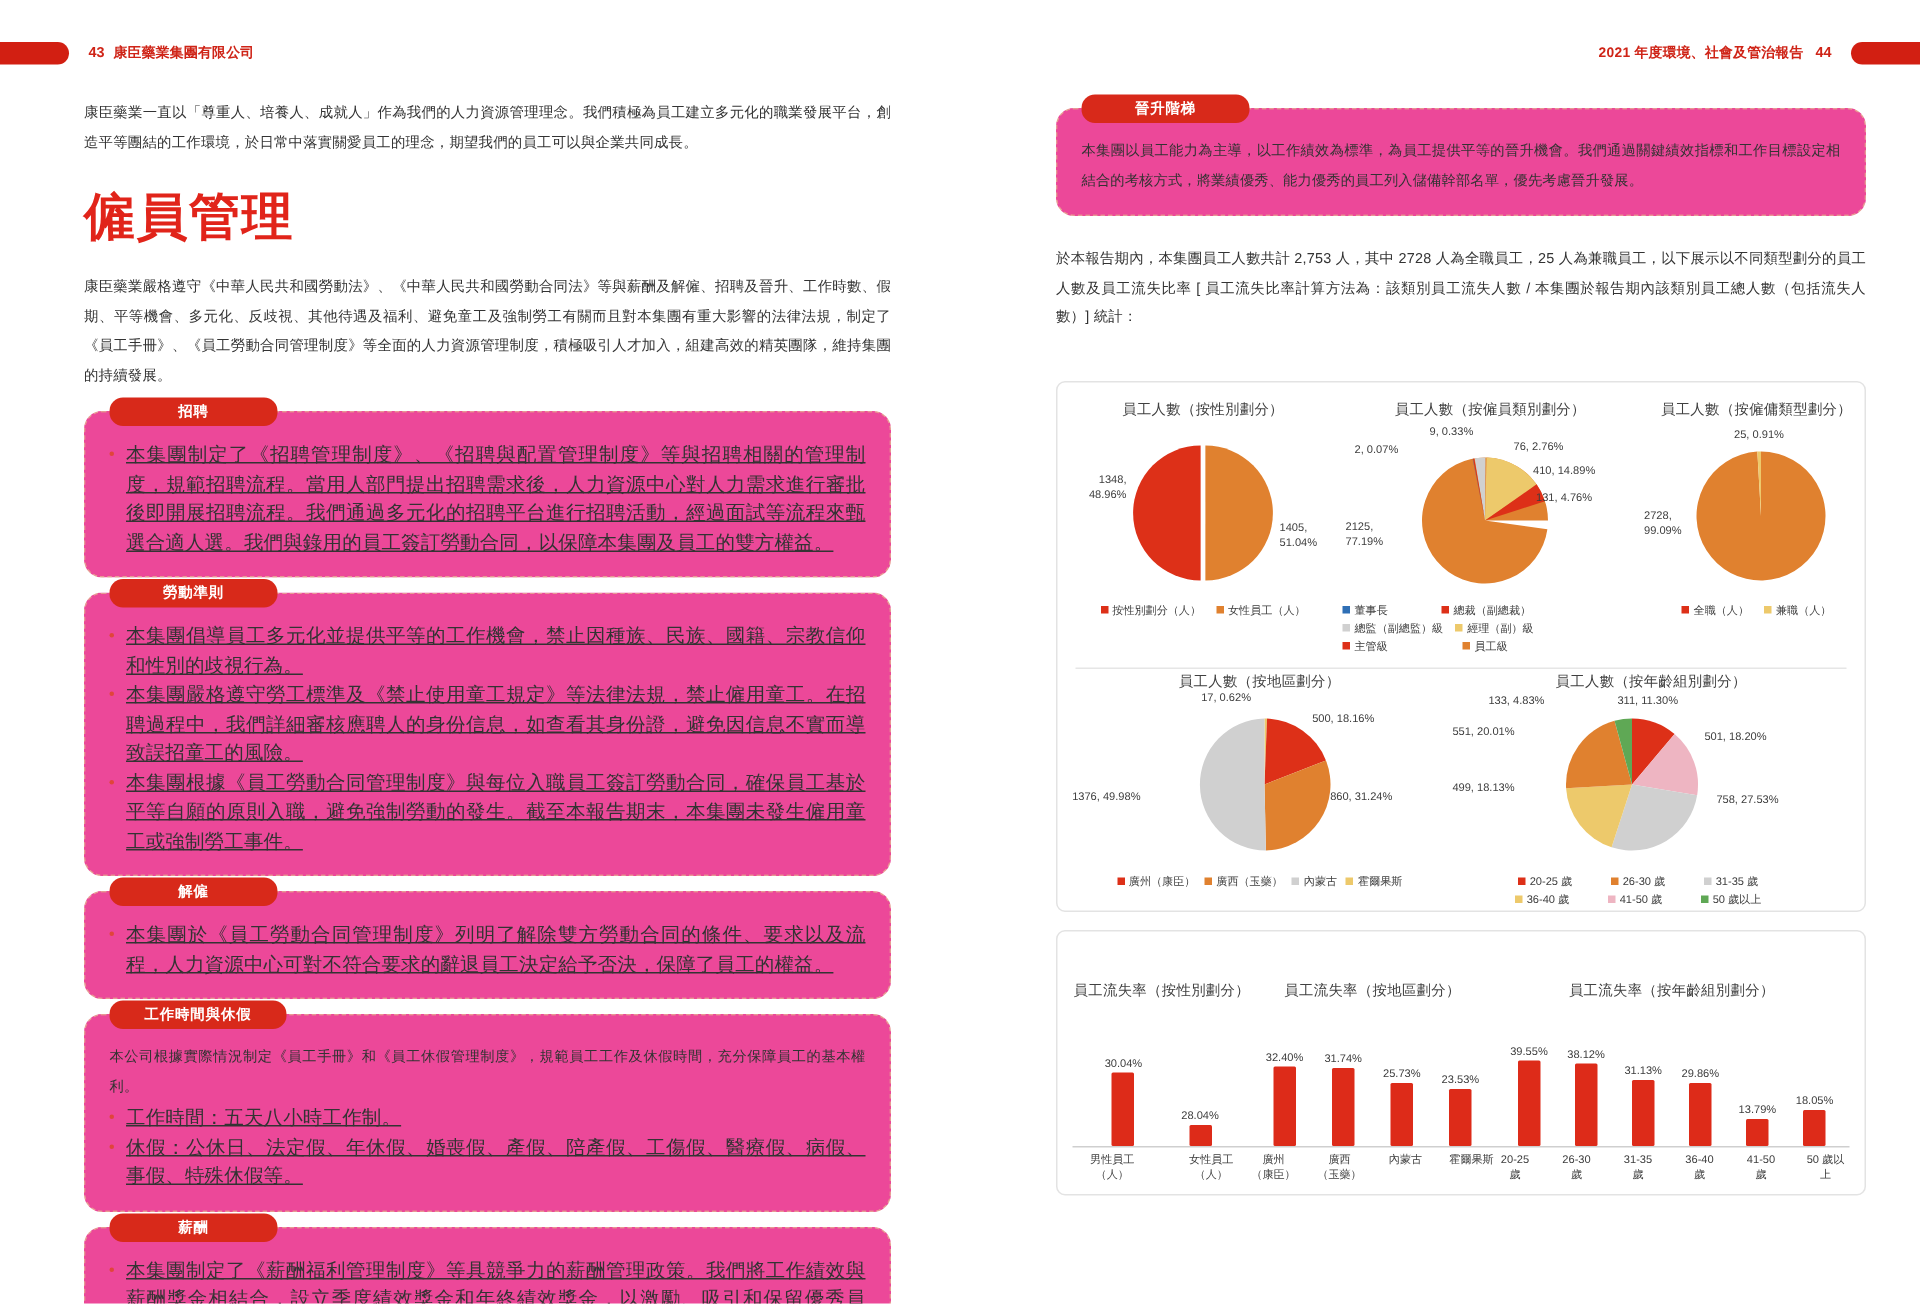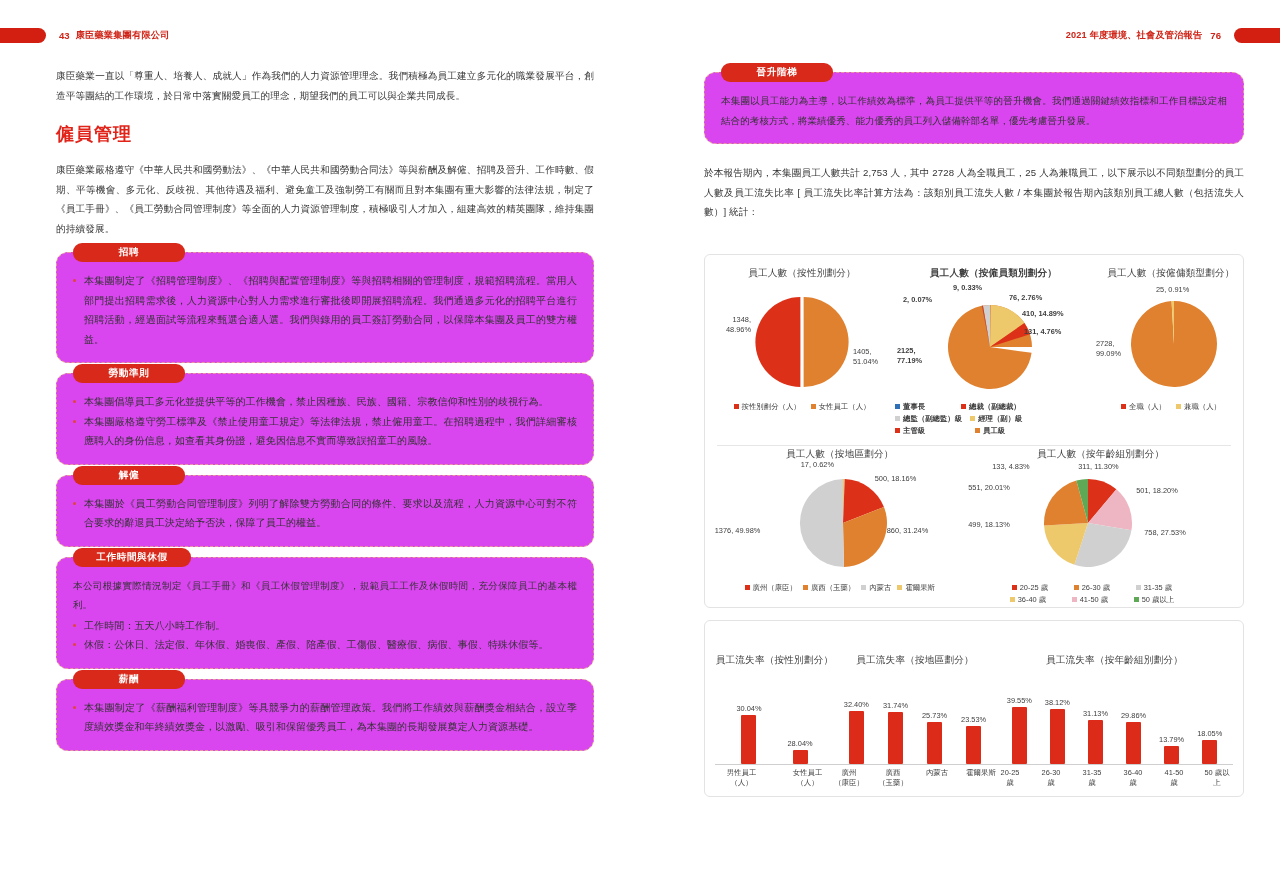--- a/index.html
+++ b/index.html
@@ -22,40 +22,40 @@
   .hdr-right .hdr-txt{margin-right:13px;}
   .hdr-num{font-size:9.6px;color:#cf2417;font-weight:700;}
 
   
   .col-left{position:absolute;left:56px;top:66px;width:538px;}
   .col-right{position:absolute;left:704px;top:66px;width:540px;}
 
   p.body{font-size:9.6px;line-height:19.5px;color:#333;margin:0 0 2px 0;text-align:justify;letter-spacing:.15px;}
 
   h1.section{
-    font-size:18px;color:#e1241a;margin:17px 0 14px 0;font-weight:700;letter-spacing:1px;
+    font-size:34px;color:#e1241a;margin:17px 0 14px 0;font-weight:700;letter-spacing:1px;
   }
 
   
   .card{
     position:relative;border:1px dashed #e79a92;border-radius:12px;
-    background:#d946ef;margin:10px 0 0 0;padding:18px 16px 13px 16px;
+    background:#ec4899;margin:10px 0 0 0;padding:18px 16px 13px 16px;
   }
   .card.first{margin-top:14px;}
   .card-tag{
     position:absolute;top:-10px;left:16px;background:#d8291a;color:#fff;
     font-size:9.6px;font-weight:700;border-radius:9px;
     padding:3px 0;width:112px;text-align:center;letter-spacing:.6px;
     box-sizing:border-box;
   }
   .card-tag.wide{width:118px;}
   ul.bul{list-style:none;margin:0;padding:0;}
   ul.bul li{
-    position:relative;padding-left:11px;font-size:10px;line-height:19.5px;
-    color:#333;text-align:justify;letter-spacing:.1px;
+    position:relative;padding-left:11px;font-size:13px;line-height:19.5px;
+    color:#333;text-align:justify;letter-spacing:.1px;text-decoration:underline;
   }
   ul.bul li::before{
     content:"";position:absolute;left:0;top:8px;width:3.4px;height:3.4px;
     border-radius:50%;background:#e0453a;
   }
   .plain{font-size:9.5px;line-height:19.5px;color:#333;text-align:justify;letter-spacing:.1px;}
 
   
   .panel{
     border:1px solid #e3e3e3;border-radius:6px;background:#fff;
@@ -88,21 +88,21 @@
 <div class="page">
 
   <div class="hdr hdr-left">
     <span class="pill pill-left"></span>
     <span class="hdr-num" style="margin-left:13px;">43</span>
     <span class="hdr-txt" style="margin-left:6px;">康臣藥業集團有限公司</span>
   </div>
 
   <div class="hdr hdr-right">
     <span class="hdr-txt" style="margin-right:8px;">2021 年度環境、社會及管治報告</span>
-    <span class="hdr-num" style="margin-right:13px;">76</span>
+    <span class="hdr-num" style="margin-right:13px;">44</span>
     <span class="pill pill-right"></span>
   </div>
 
   <div class="col-left">
     <p class="body">康臣藥業一直以「尊重人、培養人、成就人」作為我們的人力資源管理理念。我們積極為員工建立多元化的職業發展平台，創造平等團結的工作環境，於日常中落實關愛員工的理念，期望我們的員工可以與企業共同成長。</p>
 
     <h1 class="section">僱員管理</h1>
 
     <p class="body">康臣藥業嚴格遵守《中華人民共和國勞動法》、《中華人民共和國勞動合同法》等與薪酬及解僱、招聘及晉升、工作時數、假期、平等機會、多元化、反歧視、其他待遇及福利、避免童工及強制勞工有關而且對本集團有重大影響的法律法規，制定了《員工手冊》、《員工勞動合同管理制度》等全面的人力資源管理制度，積極吸引人才加入，組建高效的精英團隊，維持集團的持續發展。</p>
 
@@ -111,20 +111,21 @@
       <ul class="bul">
         <li>本集團制定了《招聘管理制度》、《招聘與配置管理制度》等與招聘相關的管理制度，規範招聘流程。當用人部門提出招聘需求後，人力資源中心對人力需求進行審批後即開展招聘流程。我們通過多元化的招聘平台進行招聘活動，經過面試等流程來甄選合適人選。我們與錄用的員工簽訂勞動合同，以保障本集團及員工的雙方權益。</li>
       </ul>
     </div>
 
     <div class="card">
       <div class="card-tag">勞動準則</div>
       <ul class="bul">
         <li>本集團倡導員工多元化並提供平等的工作機會，禁止因種族、民族、國籍、宗教信仰和性別的歧視行為。</li>
         <li>本集團嚴格遵守勞工標準及《禁止使用童工規定》等法律法規，禁止僱用童工。在招聘過程中，我們詳細審核應聘人的身份信息，如查看其身份證，避免因信息不實而導致誤招童工的風險。</li>
+        <li>本集團根據《員工勞動合同管理制度》與每位入職員工簽訂勞動合同，確保員工基於平等自願的原則入職，避免強制勞動的發生。截至本報告期末，本集團未發生僱用童工或強制勞工事件。</li>
       </ul>
     </div>
 
     <div class="card">
       <div class="card-tag">解僱</div>
       <ul class="bul">
         <li>本集團於《員工勞動合同管理制度》列明了解除雙方勞動合同的條件、要求以及流程，人力資源中心可對不符合要求的辭退員工決定給予否決，保障了員工的權益。</li>
       </ul>
     </div>
 
@@ -172,21 +173,21 @@
                 <i class="sw" style="background:#dd3018"></i>
                 <span>按性別劃分（人）</span>
               </span>
             <span class="lg">
                 <i class="sw" style="background:#e0812f"></i>
                 <span>女性員工（人）</span>
               </span>
           </div>
         </div>
 
-        <div class="pie-cell" style="width:205px;height:172px;font-weight:bold;">
+        <div class="pie-cell" style="width:205px;height:172px;">
           <div class="chart-title">員工人數（按僱員類別劃分）</div>
           <svg width="205" height="122" viewBox="0 0 205 122" style="display:block;">
             <g transform="translate(99,67)">
 
               <path d="M0 0 L0 -42 A42 42 0 1 1 -5.83 -41.59 Z" fill="#e0812f" transform="rotate(98)"></path>
               <path d="M0 0 L0 -42 A42 42 0 0 1 34.1 -24.5 Z" fill="#edc96b" transform="rotate(1.4)"></path>
               <path d="M0 0 L0 -42 A42 42 0 0 1 12.4 -40.1 Z" fill="#dd3018" transform="rotate(55)"></path>
               <path d="M0 0 L0 -42 A42 42 0 0 1 7.25 -41.4 Z" fill="#d0d0d0" transform="rotate(-9.5)"></path>
               <path d="M0 0 L0 -42 A42 42 0 0 1 0.87 -41.99 Z" fill="#dd3018" transform="rotate(-11)"></path>
               <path d="M0 0 L0 -42 A42 42 0 0 1 0.18 -42 Z" fill="#2f6fb5" transform="rotate(-11.3)"></path>

